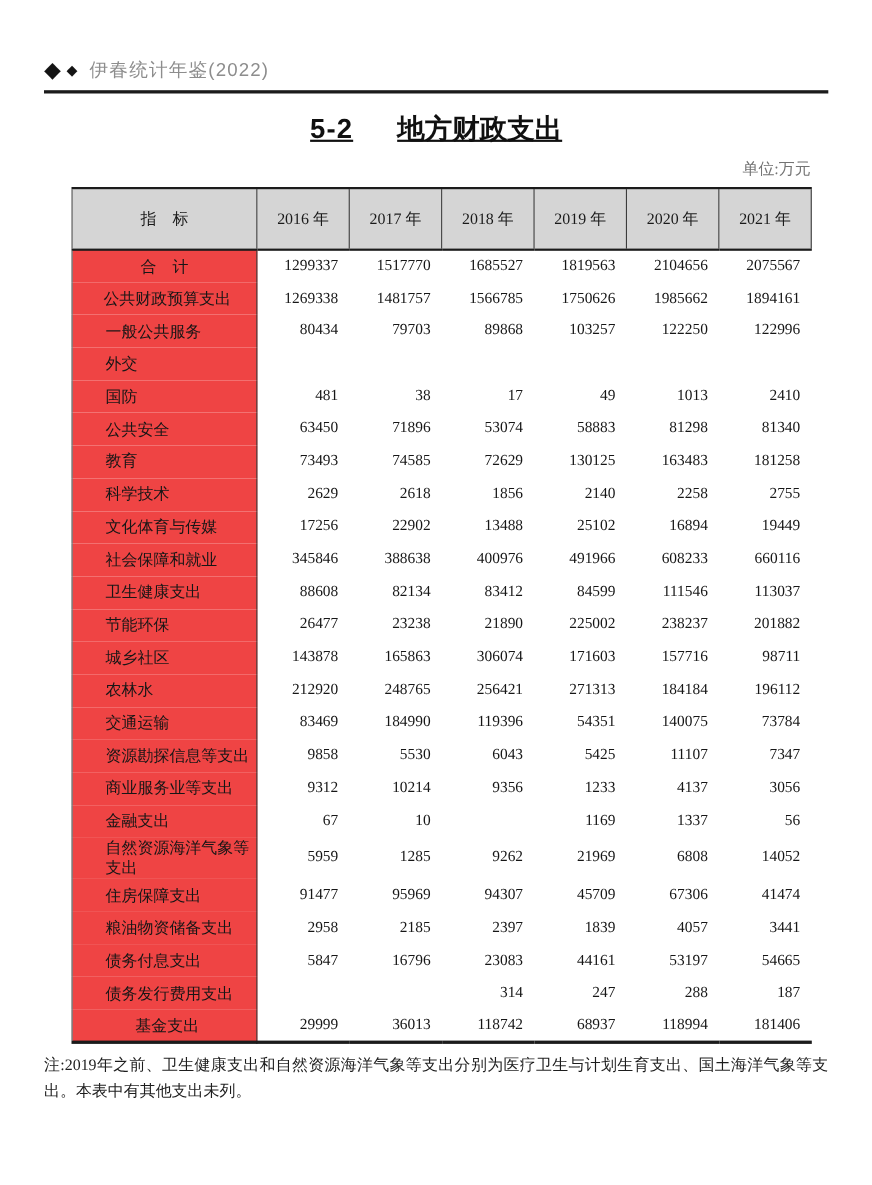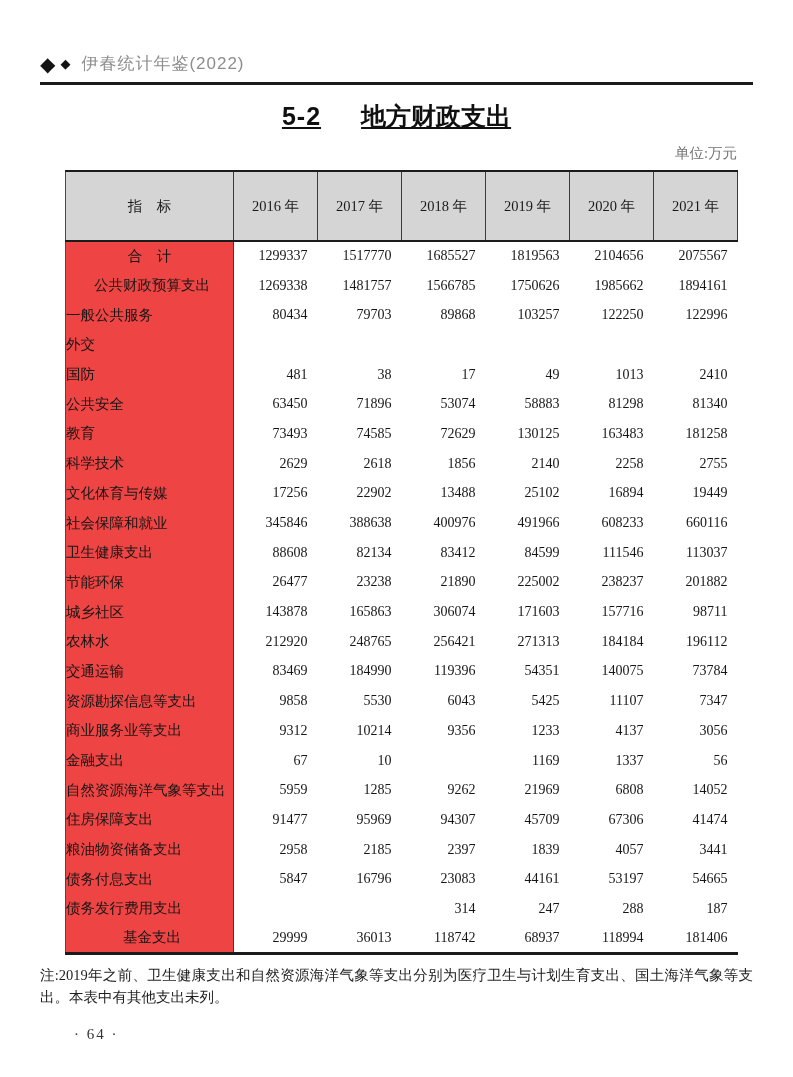--- a/index.html
+++ b/index.html
@@ -42,30 +42,30 @@
     border-top:2px solid #1b1b1b;
     border-bottom:3px solid #1b1b1b;
     border-left:1px solid #4a4a4a;
   }
   table.data-table col.c-ind { width:168px; }
   table.data-table col.c-year { width:84px; }
   thead th {
     background:#d5d5d5;
     border-right:1px solid #3c3c3c;
     border-bottom:2px solid #1b1b1b;
-    height:70px; font-weight:normal; font-size:14.5px; color:#1a1a1a;
+    height:56px; font-weight:normal; font-size:14.5px; color:#1a1a1a;
     text-align:center; vertical-align:middle;
   }
   tbody td { height:29.7px; vertical-align:middle; font-size:14px; color:#161616; }
   tbody td.ind {
     background:#ef4444; border-right:1px solid #3c3c3c;
     font-size:14.5px; text-align:left;
   }
   tbody td.ind.l0 { padding-left:5px;text-align:center; }
-  tbody td.ind.l1 { }
+  tbody td.ind.l1 { padding-left:30px; }
   tbody td.ind.total { text-align:center; padding-left:0; }
   tbody td.num { text-align:right; padding-right:10px; }
 
   
   .note {
     margin:9px 40px 0 40px; font-size:14.5px; line-height:1.55;
     color:#1d1d1d; text-align:justify;
   }
   .page-num { margin:17px 0 0 74px; font-size:15px; color:#333; letter-spacing:2px; }
 </style>
@@ -324,15 +324,14 @@
           <td class="num">118742</td>
           <td class="num">68937</td>
           <td class="num">118994</td>
           <td class="num">181406</td>
         </tr>
       </tbody>
   </table>
 
   <div class="note">注:2019年之前、卫生健康支出和自然资源海洋气象等支出分别为医疗卫生与计划生育支出、国土海洋气象等支出。本表中有其他支出未列。</div>
 
-  <div class="page-num">· 64 ·</div>
 
 </div>
 
 </body></html>

